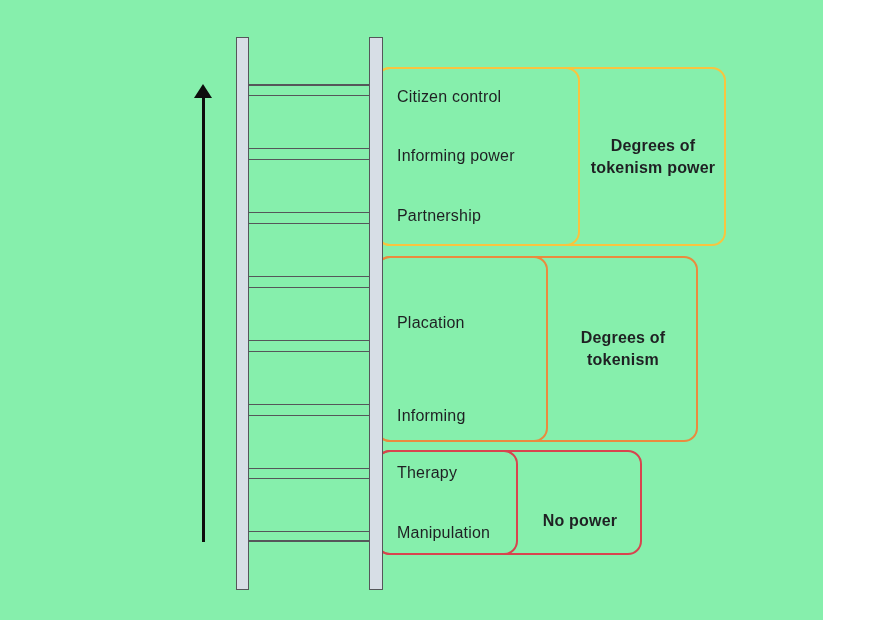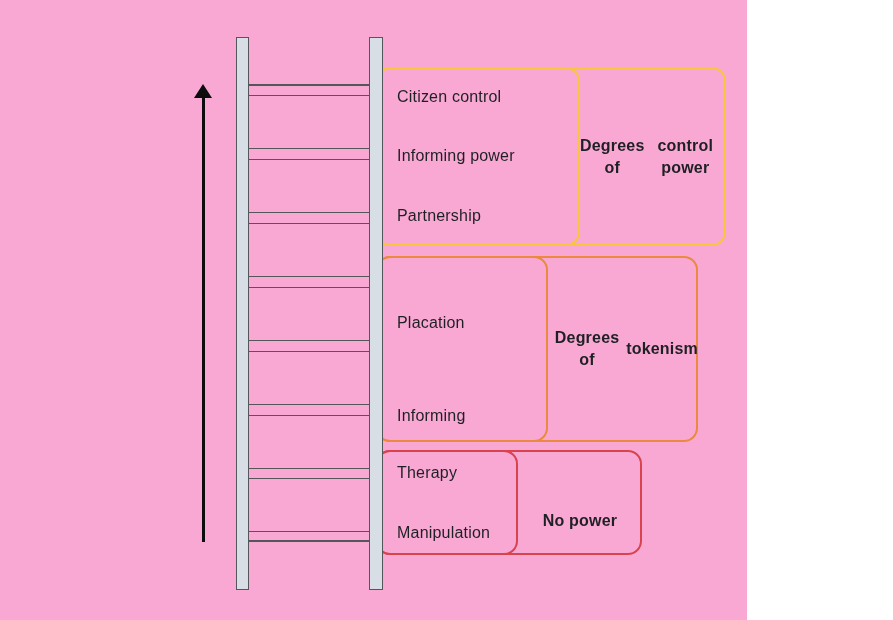--- a/index.html
+++ b/index.html
@@ -1,18 +1,18 @@
 <!DOCTYPE html>
 <html><head>
 <meta charset="utf-8">
 <style>
   html,body { margin:0; padding:0; }
   .canvas {
-    position:relative; width:747px; height:620px;
-    background:#f9a8d4; overflow:hidden;
+    position:relative; width:823px; height:620px;
+    background:#86efac; overflow:hidden;
     font-family:"Liberation Sans", sans-serif;
     color:#1f2023;
   }
   .abs { position:absolute; box-sizing:border-box; }
 
   
   .group { border-radius:14px; border:2px solid; z-index:1; background:transparent; }
   .yellow { border-color:#f9c43e; }
   .orange { border-color:#ea8a3e; }
   .red    { border-color:#d8444e; }
@@ -29,21 +29,21 @@
     display:flex; flex-direction:column; justify-content:space-around;
     padding-left:21px; z-index:1; font-size:16px; letter-spacing:0.2px;
   }
   .rl-1 { left:376px; top:67px;  width:204px; height:179px; }
   .rl-2 { left:376px; top:256px; width:172px; height:186px;margin-top:20px; }
   .rl-3 { left:376px; top:450px; width:142px; height:105px;
           justify-content:space-between; padding-top:14px; padding-bottom:13px;gap:34px; }
 
   
   .cat-label {
-    display:flex; flex-direction:row; justify-content:center; align-items:center;
+    display:flex; flex-direction:column; justify-content:center; align-items:center;
     text-align:center; font-weight:bold; font-size:16px; line-height:22px;
     letter-spacing:0.2px; z-index:1;
   }
   .cl-1 { left:580px; top:67px;  width:146px; height:179px; }
   .cl-2 { left:548px; top:256px; width:150px; height:186px; }
   .cl-3 { left:518px; top:450px; width:124px; height:105px;margin-top:18px; }
 
   
   .rail {
     background:#d7dee6; border:1.5px solid #55565a; z-index:2;
@@ -90,21 +90,21 @@
     <span>Placation</span>
     <span>Informing</span>
   </div>
   <div class="abs rung-labels rl-3">
     <span>Therapy</span>
     <span>Manipulation</span>
   </div>
 
   <div class="abs cat-label cl-1">
     <span>Degrees of</span>
-    <span>control power</span>
+    <span>tokenism power</span>
   </div>
   <div class="abs cat-label cl-2">
     <span>Degrees of</span>
     <span>tokenism</span>
   </div>
   <div class="abs cat-label cl-3">
     <span>No power</span>
   </div>
 
   <div class="abs rail rail-left"></div>

